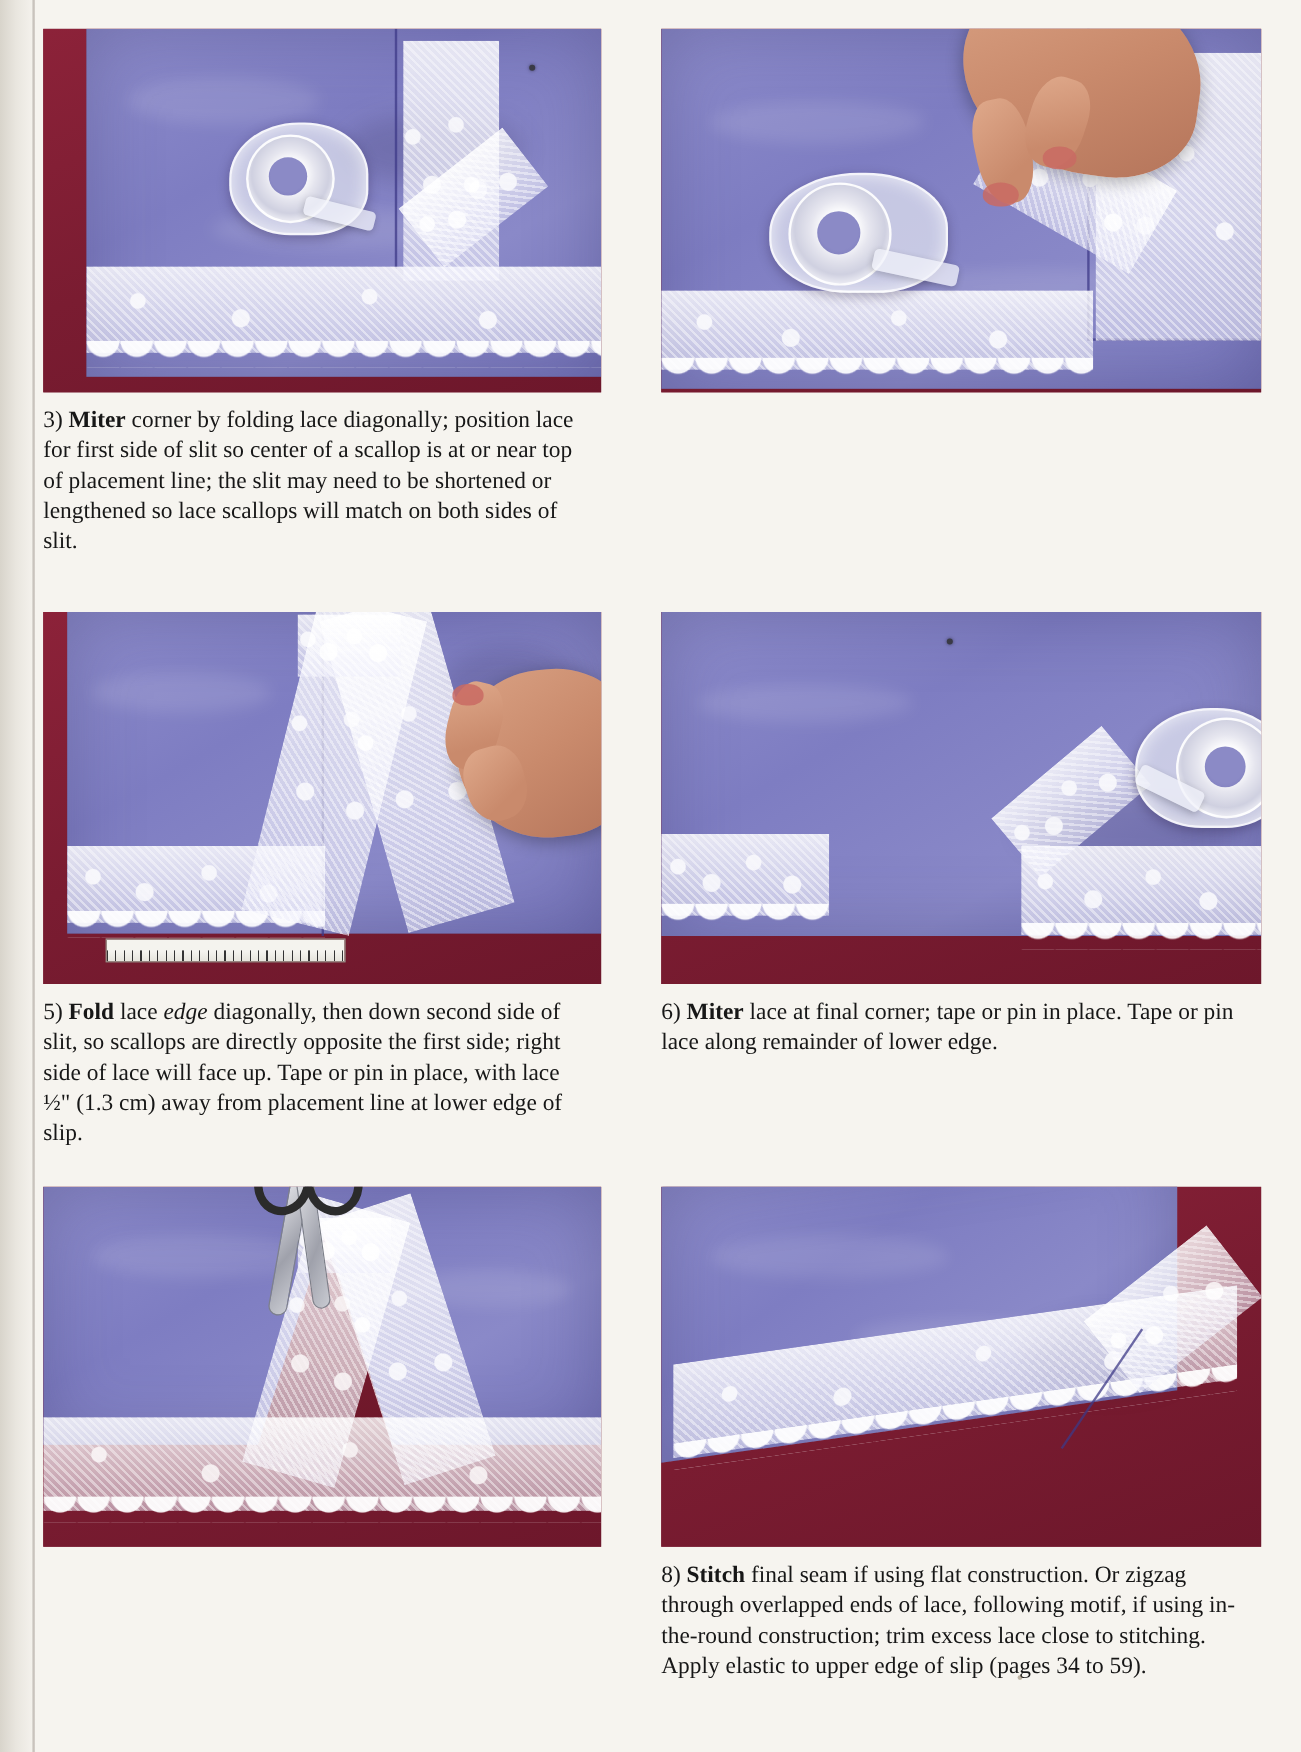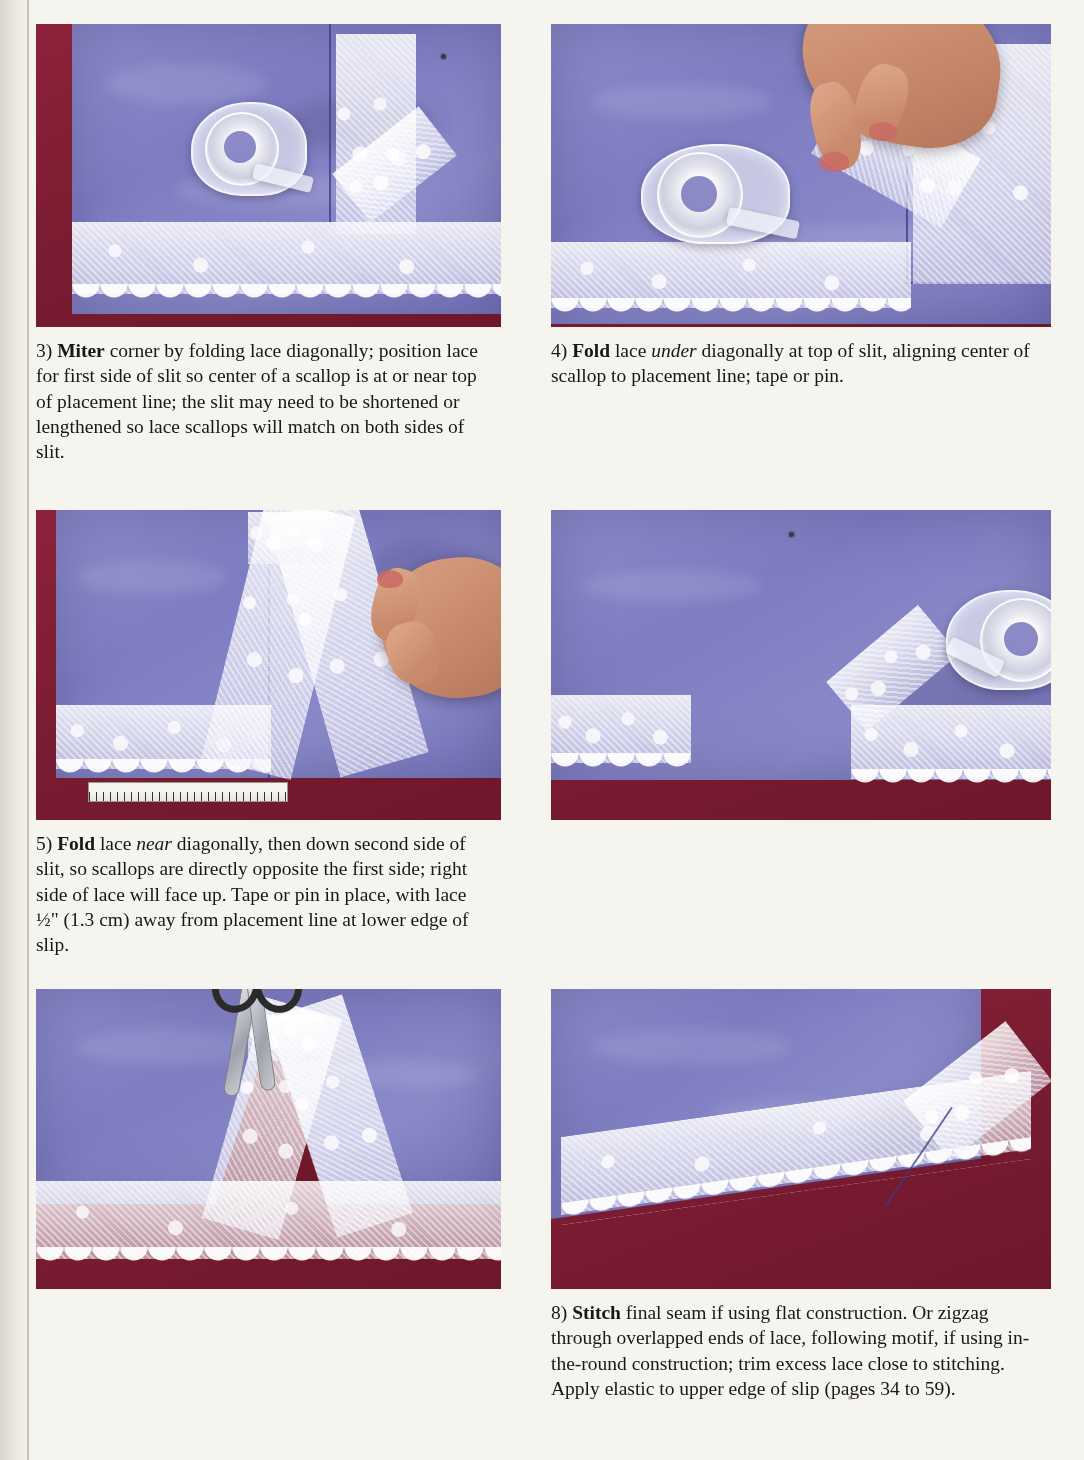--- a/index.html
+++ b/index.html
@@ -335,25 +335,20 @@
         <div class="nail" style="left:318px; top:98px; width:28px; height:19px;"></div>
 
         <div class="tape" style="left:90px; top:120px; width:160px; height:110px;">
           <div class="tape-body" style="left:0; top:0; width:145px; height:96px;"></div>
           <div class="tape-roll" style="left:16px; top:8px; width:82px; height:82px;"></div>
           <div class="tape-hole" style="left:40px; top:32px; width:36px; height:36px;"></div>
           <div class="tape-tail" style="left:86px; top:70px; width:72px; height:18px; transform: rotate(12deg);"></div>
         </div>
       </div>
 
-      <p class="caption cap-2">
-        <span class="num">4)</span>
-        <b>Fold</b>
-        lace <i>under</i> diagonally at top of slit, aligning center of scallop to placement line; tape or pin.
-      </p>
     </div>
 
     <div class="row-gap-1"></div>
     <div class="row-gap-1"></div>
 
     <div class="step">
       <div class="photo p3">
         <div class="bg-maroon"></div>
         <div class="fabric f3"></div>
         <div class="wrinkle" style="left:40px; top:50px; width:150px; height:34px;"></div>
@@ -384,21 +379,21 @@
         <div class="finger" style="left:352px; top:112px; width:50px; height:62px; transform: rotate(-16deg);"></div>
 
         <div class="ruler" style="left:52px; top:272px; width:198px;">
           <div class="ruler-ticks"></div>
         </div>
       </div>
 
       <p class="caption cap-3">
         <span class="num">5)</span>
         <b>Fold</b>
-        lace <i>near</i> diagonally, then down second side of slit, so scallops are directly opposite the first side; right side of lace will face up. Tape or pin in place, with lace <span>½" (1.3 cm)</span> away from placement line at lower edge of slip.
+        lace <i>edge</i> diagonally, then down second side of slit, so scallops are directly opposite the first side; right side of lace will face up. Tape or pin in place, with lace <span>½" (1.3 cm)</span> away from placement line at lower edge of slip.
       </p>
     </div>
 
     <div class="step right">
       <div class="photo p4">
         <div class="bg-maroon"></div>
         <div class="fabric f4"></div>
         <div class="wrinkle" style="left:30px; top:60px; width:180px; height:32px;"></div>
         <div class="shadow-soft" style="left:300px; top:150px; width:180px; height:60px;"></div>
         <div class="pin" style="left:238px; top:22px;"></div>
@@ -425,20 +420,25 @@
         </div>
 
         <div class="tape" style="left:395px; top:80px; width:130px; height:110px;">
           <div class="tape-body" style="left:0; top:0; width:122px; height:96px;"></div>
           <div class="tape-roll" style="left:34px; top:8px; width:80px; height:80px;"></div>
           <div class="tape-hole" style="left:58px; top:32px; width:34px; height:34px;"></div>
           <div class="tape-tail" style="left:0px; top:58px; width:58px; height:18px; transform: rotate(26deg);"></div>
         </div>
       </div>
 
+      <p class="caption cap-4">
+        <span class="num">6)</span>
+        <b>Miter</b>
+        lace at final corner; tape or pin in place. Tape or pin lace along remainder of lower edge.
+      </p>
     </div>
 
     <div class="row-gap-2"></div>
     <div class="row-gap-2"></div>
 
     <div class="step">
       <div class="photo p5">
         <div class="bg-maroon"></div>
         <div class="fabric f5"></div>
         <div class="wrinkle" style="left:40px; top:40px; width:180px; height:36px;"></div>

